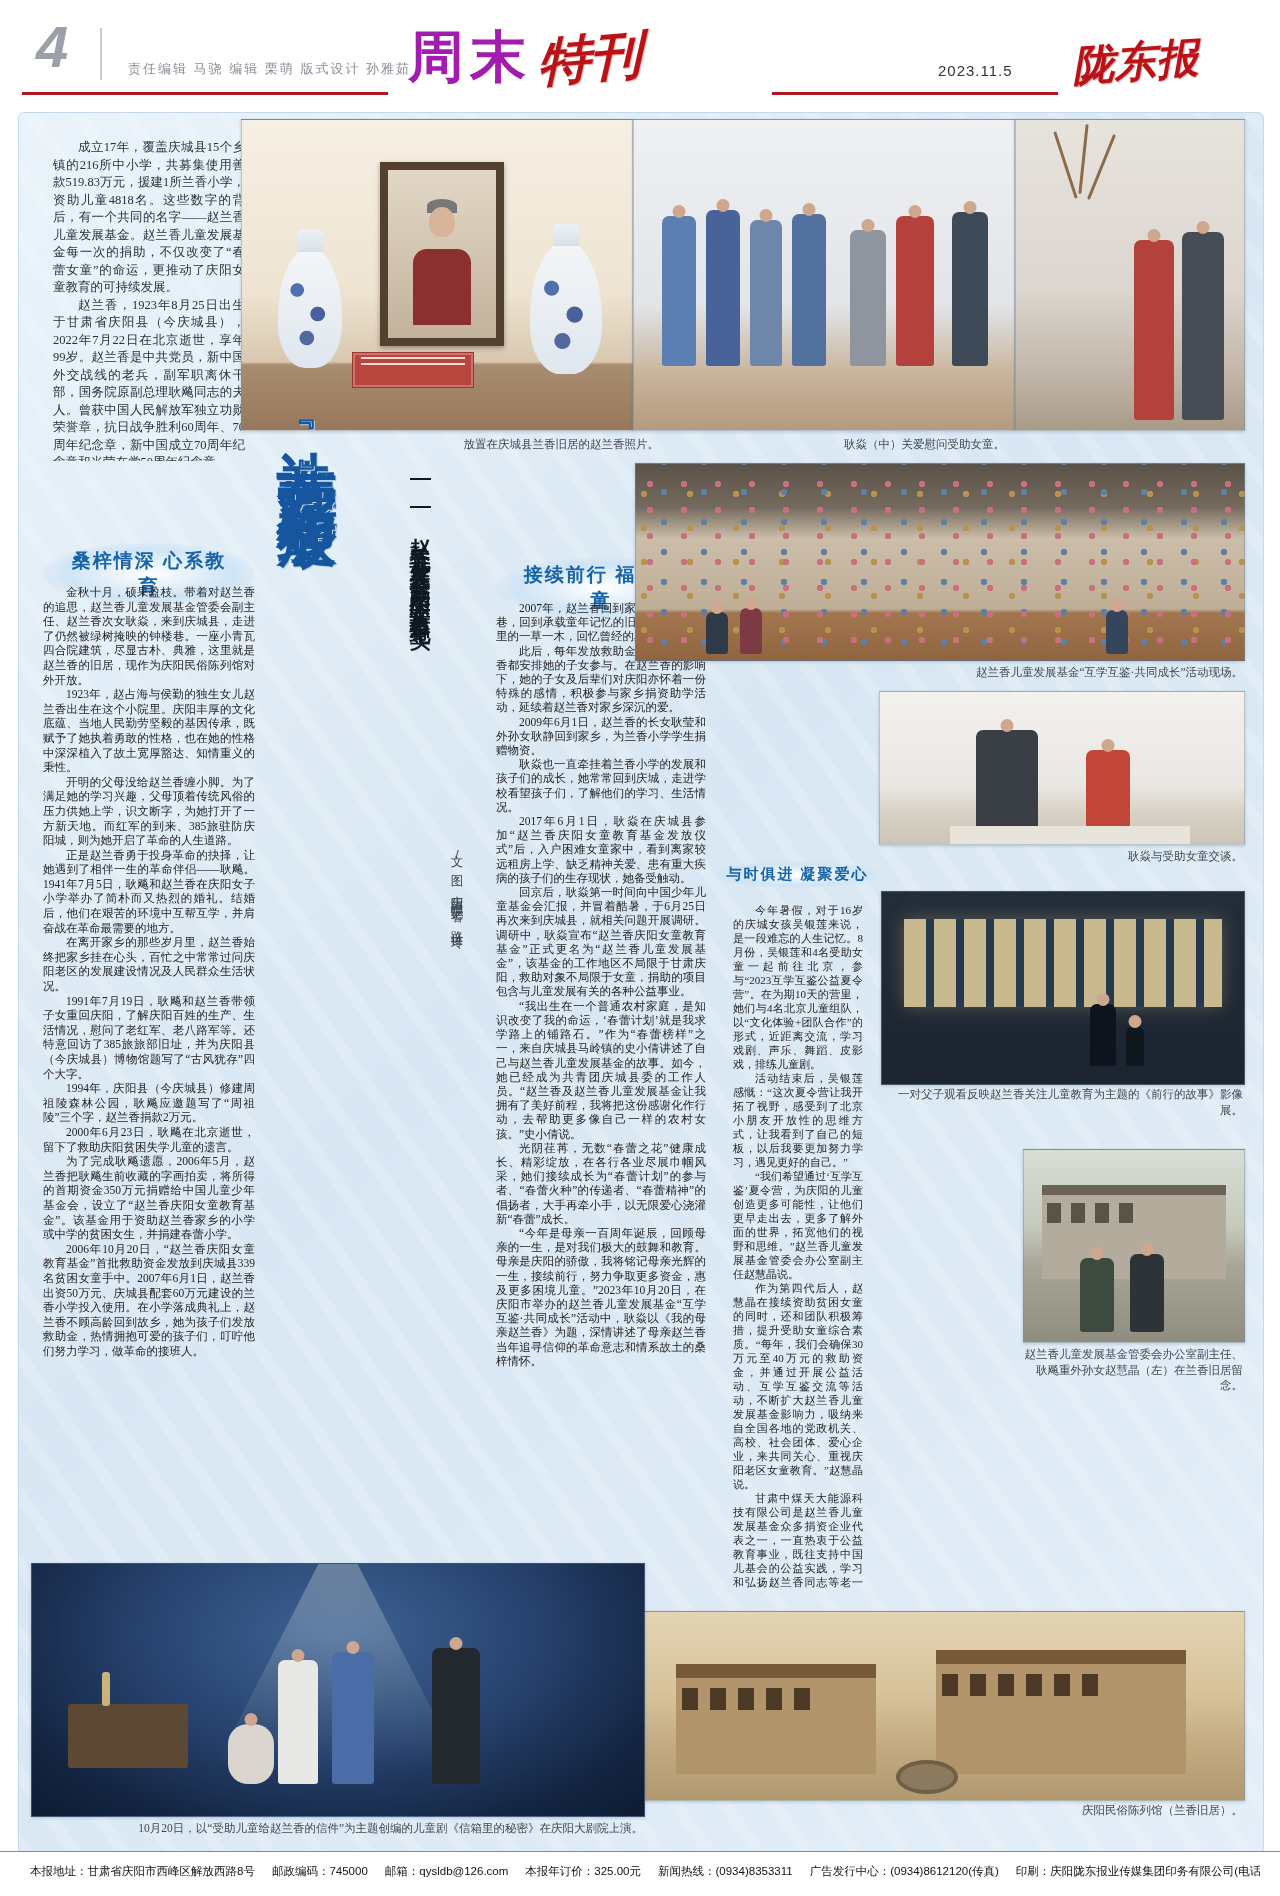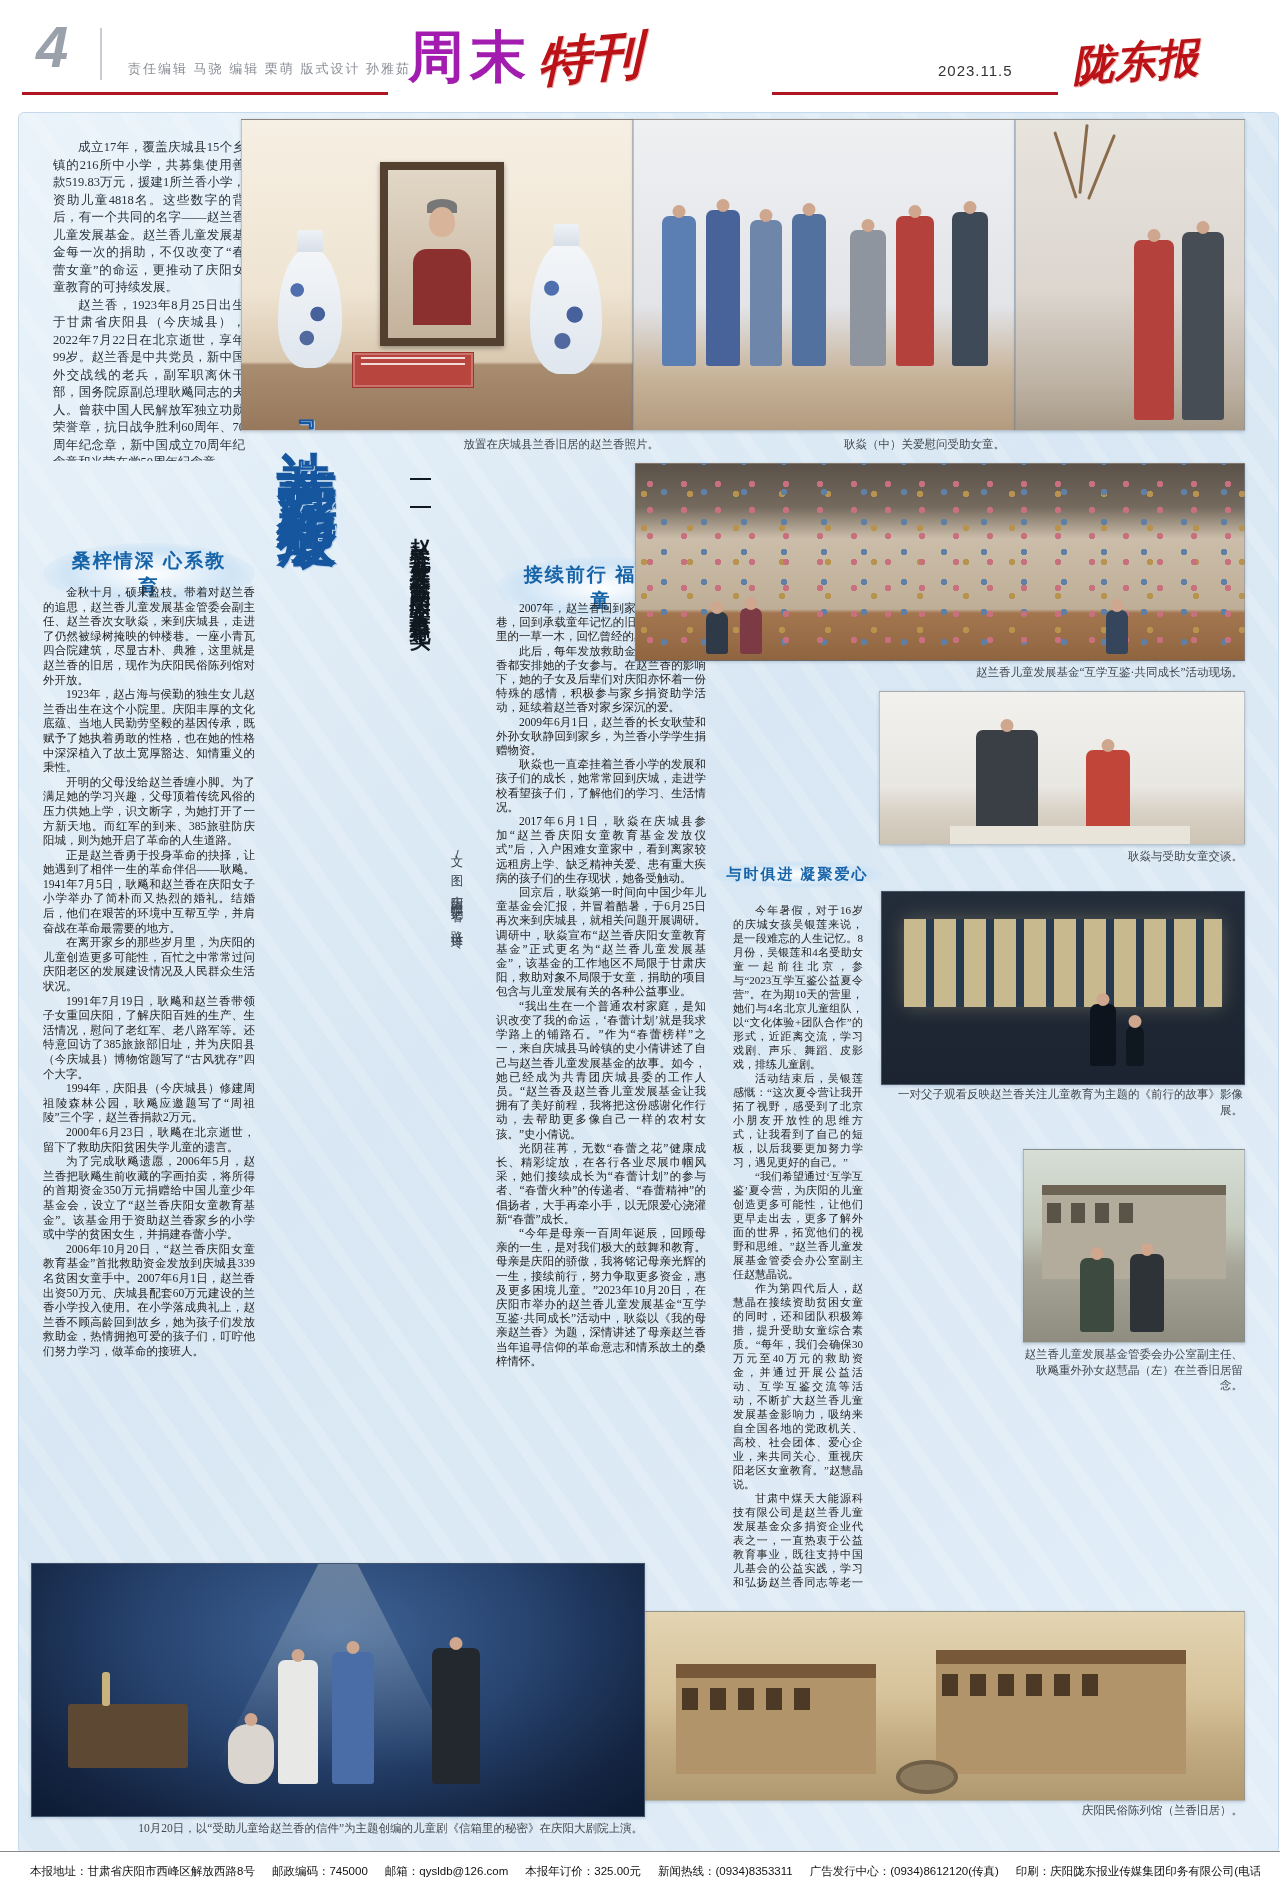--- a/index.html
+++ b/index.html
@@ -21,21 +21,21 @@
   .rule-left{left:22px;top:92px;width:366px;}
   .rule-right{left:772px;top:92px;width:286px;}
   .hdr-date{position:absolute;left:938px;top:62px;font-size:15px;color:#333;letter-spacing:1px;}
   .papername{position:absolute;left:1072px;top:34px;font-size:42px;font-weight:900;color:#bb1218;
              font-family:"Liberation Serif","DejaVu Serif",serif;font-style:italic;
              transform:rotate(-4deg);text-shadow:1px 1px 0 #e8b7b4;}
 
   
   .content{position:absolute;left:18px;top:112px;width:1244px;height:1740px;
            background:linear-gradient(135deg,#eaf3fa 0%,#d8e7f3 45%,#e3eef8 100%);
-           border:1px solid #c5d9ec;border-radius:6px;overflow:hidden;padding-left:15px;}
+           border:1px solid #c5d9ec;border-radius:6px;overflow:hidden;}
   .content .texture{position:absolute;inset:0;
            background:repeating-linear-gradient(55deg,rgba(255,255,255,.16) 0 12px,rgba(255,255,255,0) 12px 40px);
            pointer-events:none;}
 
   
   .serif{font-family:"Liberation Serif","DejaVu Serif",serif;}
   .intro{position:absolute;left:34px;top:26px;width:192px;font-size:12.5px;line-height:17.5px;
          text-align:justify;color:#28323c;height:322px;overflow:hidden;}
   .intro::before{content:'';position:absolute;left:-13px;top:-4px;width:12px;height:108px;
          border-left:3px solid #2d78b8;border-top:3px solid #2d78b8;}
@@ -221,21 +221,21 @@
     <div class="headline-main v"><span>让</span><span class="q">『</span><span>春蕾之花</span><span class="q">』</span><span>精彩绽放</span></div>
     <div class="headline-sub v">——赵兰香儿童发展基金资助庆阳女童教育纪实</div>
     <div class="headline-byline v">文/图 庆阳融媒记者 路世玲</div>
 
     <div class="sec-head sec-head-1"><span>桑梓情深  心系教育</span></div>
     <div class="col col-left serif">
         <p class="para">金秋十月，硕果盈枝。带着对赵兰香的追思，赵兰香儿童发展基金管委会副主任、赵兰香次女耿焱，来到庆城县，走进了仍然被绿树掩映的钟楼巷。一座小青瓦四合院建筑，尽显古朴、典雅，这里就是赵兰香的旧居，现作为庆阳民俗陈列馆对外开放。</p>
         <p class="para">1923年，赵占海与侯勤的独生女儿赵兰香出生在这个小院里。庆阳丰厚的文化底蕴、当地人民勤劳坚毅的基因传承，既赋予了她执着勇敢的性格，也在她的性格中深深植入了故土宽厚豁达、知情重义的秉性。</p>
         <p class="para">开明的父母没给赵兰香缠小脚。为了满足她的学习兴趣，父母顶着传统风俗的压力供她上学，识文断字，为她打开了一方新天地。而红军的到来、385旅驻防庆阳城，则为她开启了革命的人生道路。</p>
         <p class="para">正是赵兰香勇于投身革命的抉择，让她遇到了相伴一生的革命伴侣——耿飚。1941年7月5日，耿飚和赵兰香在庆阳女子小学举办了简朴而又热烈的婚礼。结婚后，他们在艰苦的环境中互帮互学，并肩奋战在革命最需要的地方。</p>
-        <p class="para">在离开家乡的那些岁月里，为庆阳的儿童创造更多可能性，百忙之中常常过问庆阳老区的发展建设情况及人民群众生活状况。</p>
+        <p class="para">在离开家乡的那些岁月里，赵兰香始终把家乡挂在心头，百忙之中常常过问庆阳老区的发展建设情况及人民群众生活状况。</p>
         <p class="para">1991年7月19日，耿飚和赵兰香带领子女重回庆阳，了解庆阳百姓的生产、生活情况，慰问了老红军、老八路军等。还特意回访了385旅旅部旧址，并为庆阳县（今庆城县）博物馆题写了“古风犹存”四个大字。</p>
         <p class="para">1994年，庆阳县（今庆城县）修建周祖陵森林公园，耿飚应邀题写了“周祖陵”三个字，赵兰香捐款2万元。</p>
         <p class="para">2000年6月23日，耿飚在北京逝世，留下了救助庆阳贫困失学儿童的遗言。</p>
         <p class="para">为了完成耿飚遗愿，2006年5月，赵兰香把耿飚生前收藏的字画拍卖，将所得的首期资金350万元捐赠给中国儿童少年基金会，设立了“赵兰香庆阳女童教育基金”。该基金用于资助赵兰香家乡的小学或中学的贫困女生，并捐建春蕾小学。</p>
         <p class="para">2006年10月20日，“赵兰香庆阳女童教育基金”首批救助资金发放到庆城县339名贫困女童手中。2007年6月1日，赵兰香出资50万元、庆城县配套60万元建设的兰香小学投入使用。在小学落成典礼上，赵兰香不顾高龄回到故乡，她为孩子们发放救助金，热情拥抱可爱的孩子们，叮咛他们努力学习，做革命的接班人。</p>
       </div>
 
     <div class="sec-head sec-head-2"><span>接续前行  福泽女童</span></div>
     <div class="col col-mid serif">
         <p class="para">2007年，赵兰香回到家乡，走进钟楼巷，回到承载童年记忆的旧居，抚摸着这里的一草一木，回忆曾经的岁月。</p>

